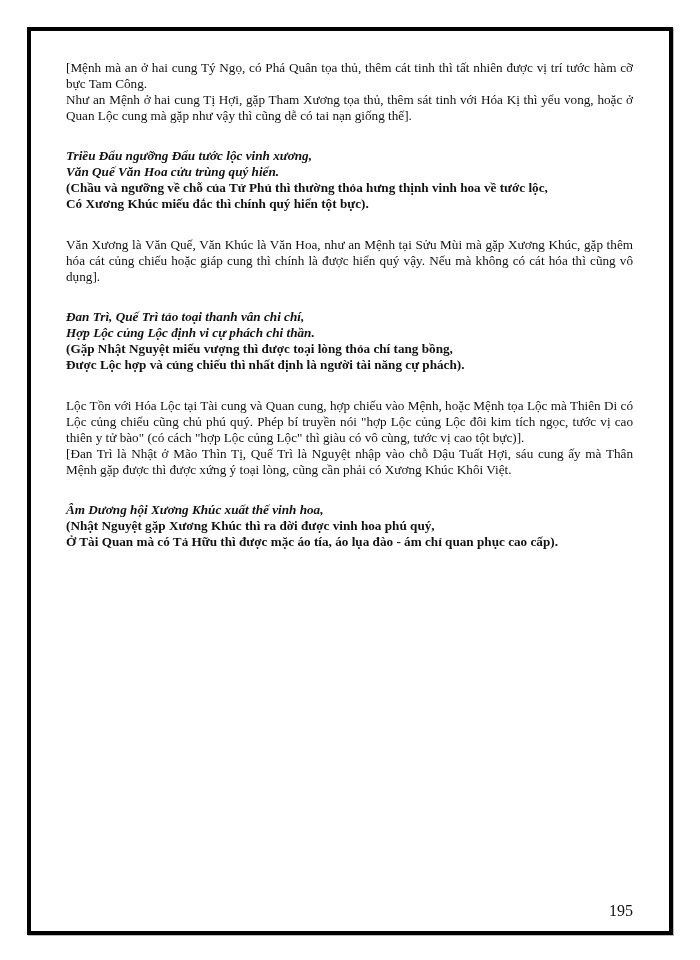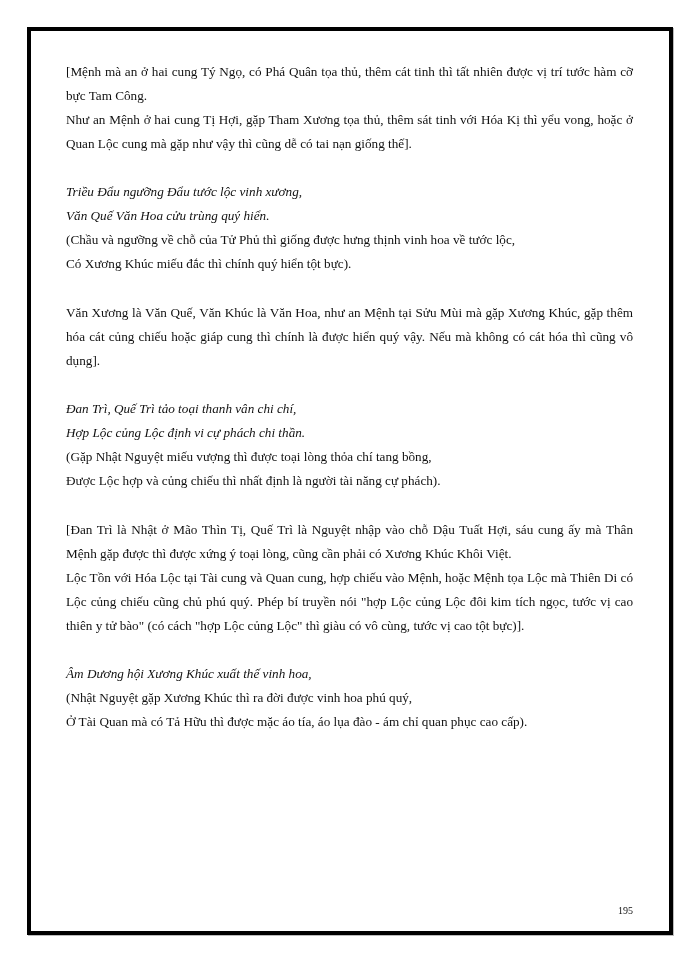--- a/index.html
+++ b/index.html
@@ -23,46 +23,47 @@
       height: 900px;
       border: 4px solid #000000;
       box-shadow: 1px 1px 0 #bbbbbb;
     }
     .content {
       position: absolute;
       left: 66px;
       top: 60px;
       width: 567px;
       font-size: 13.2px;
-      line-height: 24px;
+      line-height: 16px;
       text-align: justify;
     }
     .para {
       margin: 0;
     }
     .line {
       display: block;
       text-align: left;
+      font-weight: bold;
     }
     .justified-block {
       display: block;
       text-align: justify;
     }
     .italic {
       font-style: italic;
     }
     .blank {
       display: block;
       height: 24.45px;
     }
     .page-number {
       position: absolute;
       right: 67px;
       top: 902px;
-      font-size: 10px;
+      font-size: 16px;
       line-height: 18px;
       text-align: left;
     }
   </style>
 </head>
 <body>
 
 <div class="page-frame"></div>
 
 <div class="content">
@@ -70,21 +71,21 @@
   <div>
     <p class="para justified-block">[Mệnh mà an ở hai cung Tý Ngọ, có Phá Quân tọa thủ, thêm cát tinh thì tất nhiên được vị trí tước hàm cỡ bực Tam Công.</p>
     <p class="para justified-block">Như an Mệnh ở hai cung Tị Hợi, gặp Tham Xương tọa thủ, thêm sát tinh với Hóa Kị thì yểu vong, hoặc ở Quan Lộc cung mà gặp như vậy thì cũng dễ có tai nạn giống thế].</p>
   </div>
 
   <span class="blank"></span>
 
   <div>
     <span class="line italic">Triều Đẩu ngưỡng Đẩu tước lộc vinh xương,</span>
     <span class="line italic">Văn Quế Văn Hoa cửu trùng quý hiển.</span>
-    <span class="line">(Chầu và ngưỡng về chỗ của Tử Phủ thì giống được hưng thịnh vinh hoa về tước lộc,</span>
+    <span class="line">(Chầu và ngưỡng về chỗ của Tử Phủ thì thường thỏa hưng thịnh vinh hoa về tước lộc,</span>
     <span class="line">Có Xương Khúc miếu đắc thì chính quý hiển tột bực).</span>
   </div>
 
   <span class="blank"></span>
 
   <div>
     <p class="para justified-block">Văn Xương là Văn Quế, Văn Khúc là Văn Hoa, như an Mệnh tại Sửu Mùi mà gặp Xương Khúc, gặp thêm hóa cát củng chiếu hoặc giáp cung thì chính là được hiển quý vậy. Nếu mà không có cát hóa thì cũng vô dụng].</p>
   </div>
 
   <span class="blank"></span>
@@ -92,22 +93,22 @@
   <div>
     <span class="line italic">Đan Trì, Quế Trì tảo toại thanh vân chi chí,</span>
     <span class="line italic">Hợp Lộc củng Lộc định vi cự phách chi thần.</span>
     <span class="line">(Gặp Nhật Nguyệt miếu vượng thì được toại lòng thỏa chí tang bồng,</span>
     <span class="line">Được Lộc hợp và củng chiếu thì nhất định là người tài năng cự phách).</span>
   </div>
 
   <span class="blank"></span>
 
   <div>
+    <p class="para justified-block">Lộc Tồn với Hóa Lộc tại Tài cung và Quan cung, hợp chiếu vào Mệnh, hoặc Mệnh tọa Lộc mà Thiên Di có Lộc củng chiếu cũng chủ phú quý. Phép bí truyền nói "hợp Lộc củng Lộc đôi kim tích ngọc, tước vị cao thiên y tử bào" (có cách "hợp Lộc củng Lộc" thì giàu có vô cùng, tước vị cao tột bực)].</p>
     <p class="para justified-block">[Đan Trì là Nhật ở Mão Thìn Tị, Quế Trì là Nguyệt nhập vào chỗ Dậu Tuất Hợi, sáu cung ấy mà Thân Mệnh gặp được thì được xứng ý toại lòng, cũng cần phải có Xương Khúc Khôi Việt.</p>
-    <p class="para justified-block">Lộc Tồn với Hóa Lộc tại Tài cung và Quan cung, hợp chiếu vào Mệnh, hoặc Mệnh tọa Lộc mà Thiên Di có Lộc củng chiếu cũng chủ phú quý. Phép bí truyền nói "hợp Lộc củng Lộc đôi kim tích ngọc, tước vị cao thiên y tử bào" (có cách "hợp Lộc củng Lộc" thì giàu có vô cùng, tước vị cao tột bực)].</p>
   </div>
 
   <span class="blank"></span>
 
   <div>
     <span class="line italic">Âm Dương hội Xương Khúc xuất thế vinh hoa,</span>
     <span class="line">(Nhật Nguyệt gặp Xương Khúc thì ra đời được vinh hoa phú quý,</span>
     <span class="line">Ở Tài Quan mà có Tả Hữu thì được mặc áo tía, áo lụa đào - ám chỉ quan phục cao cấp).</span>
   </div>
 

